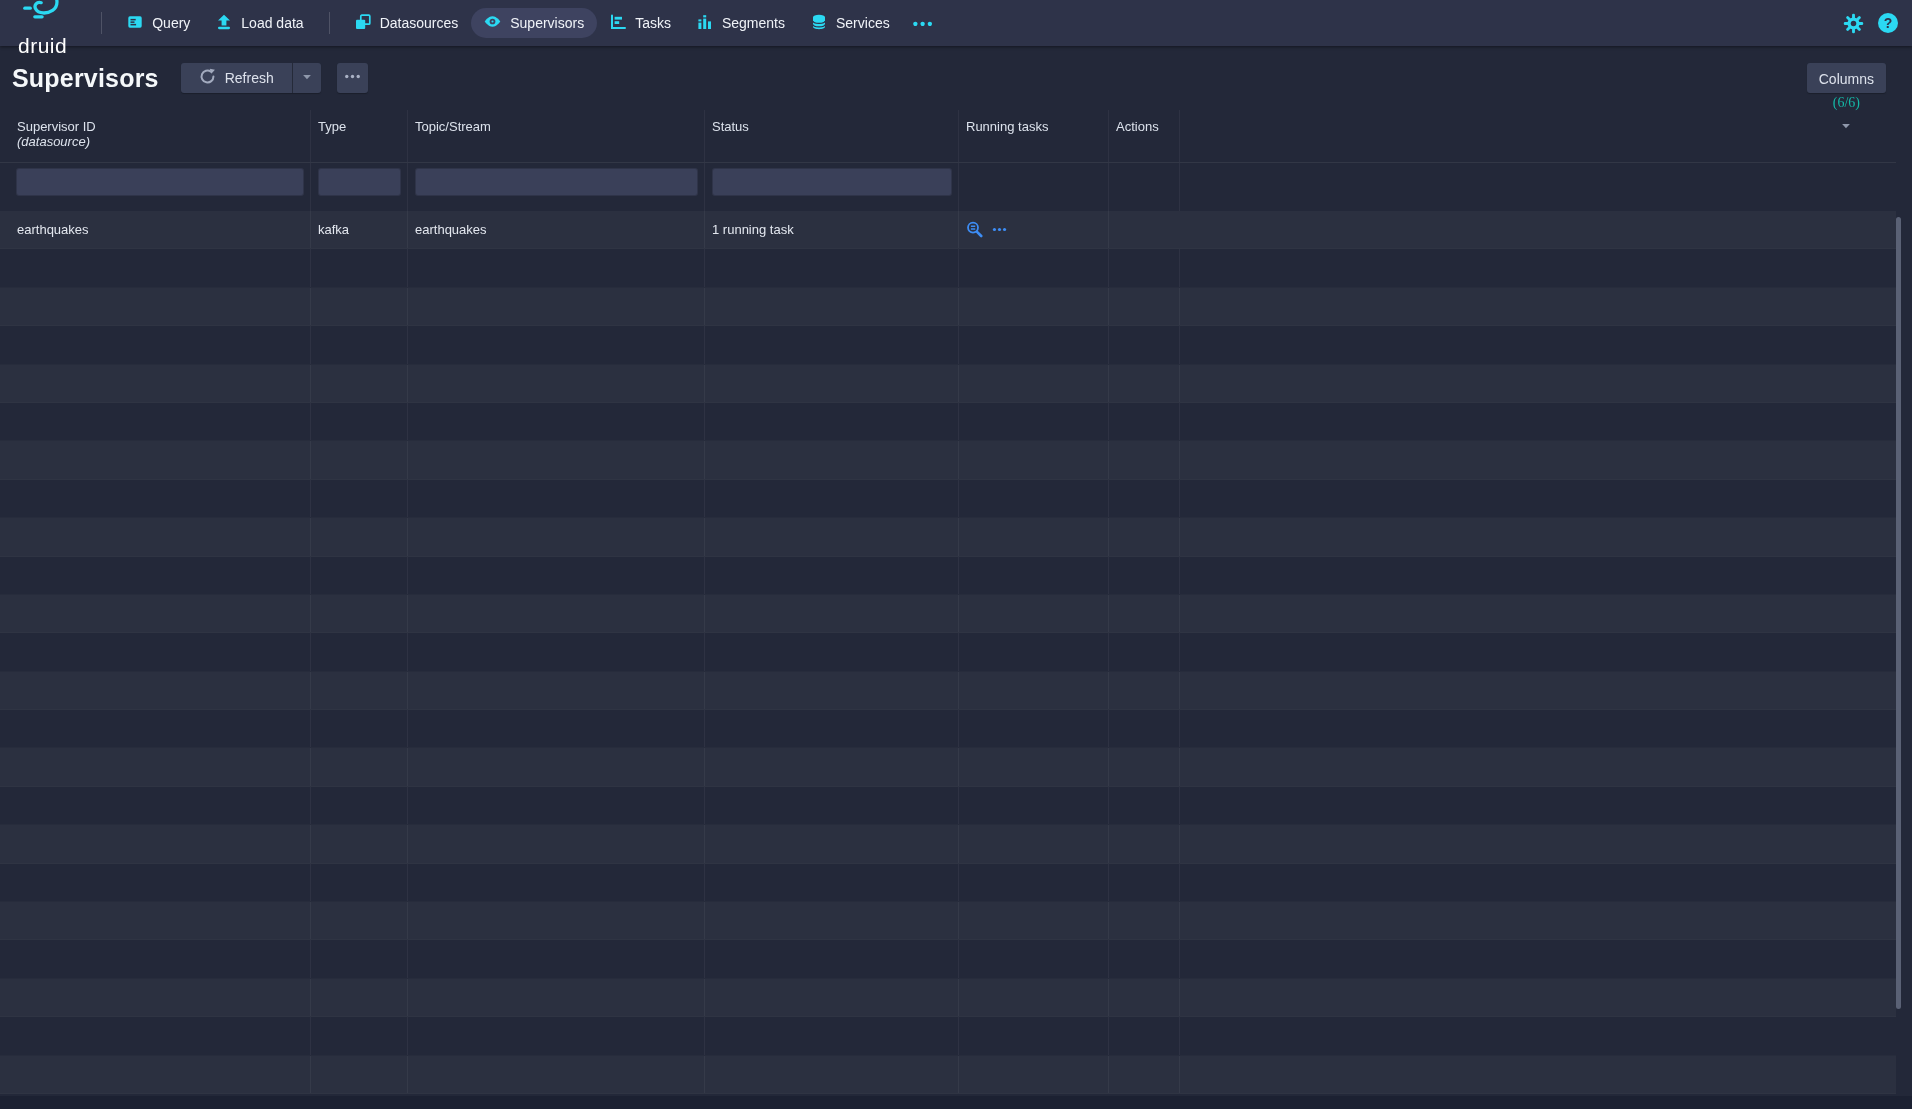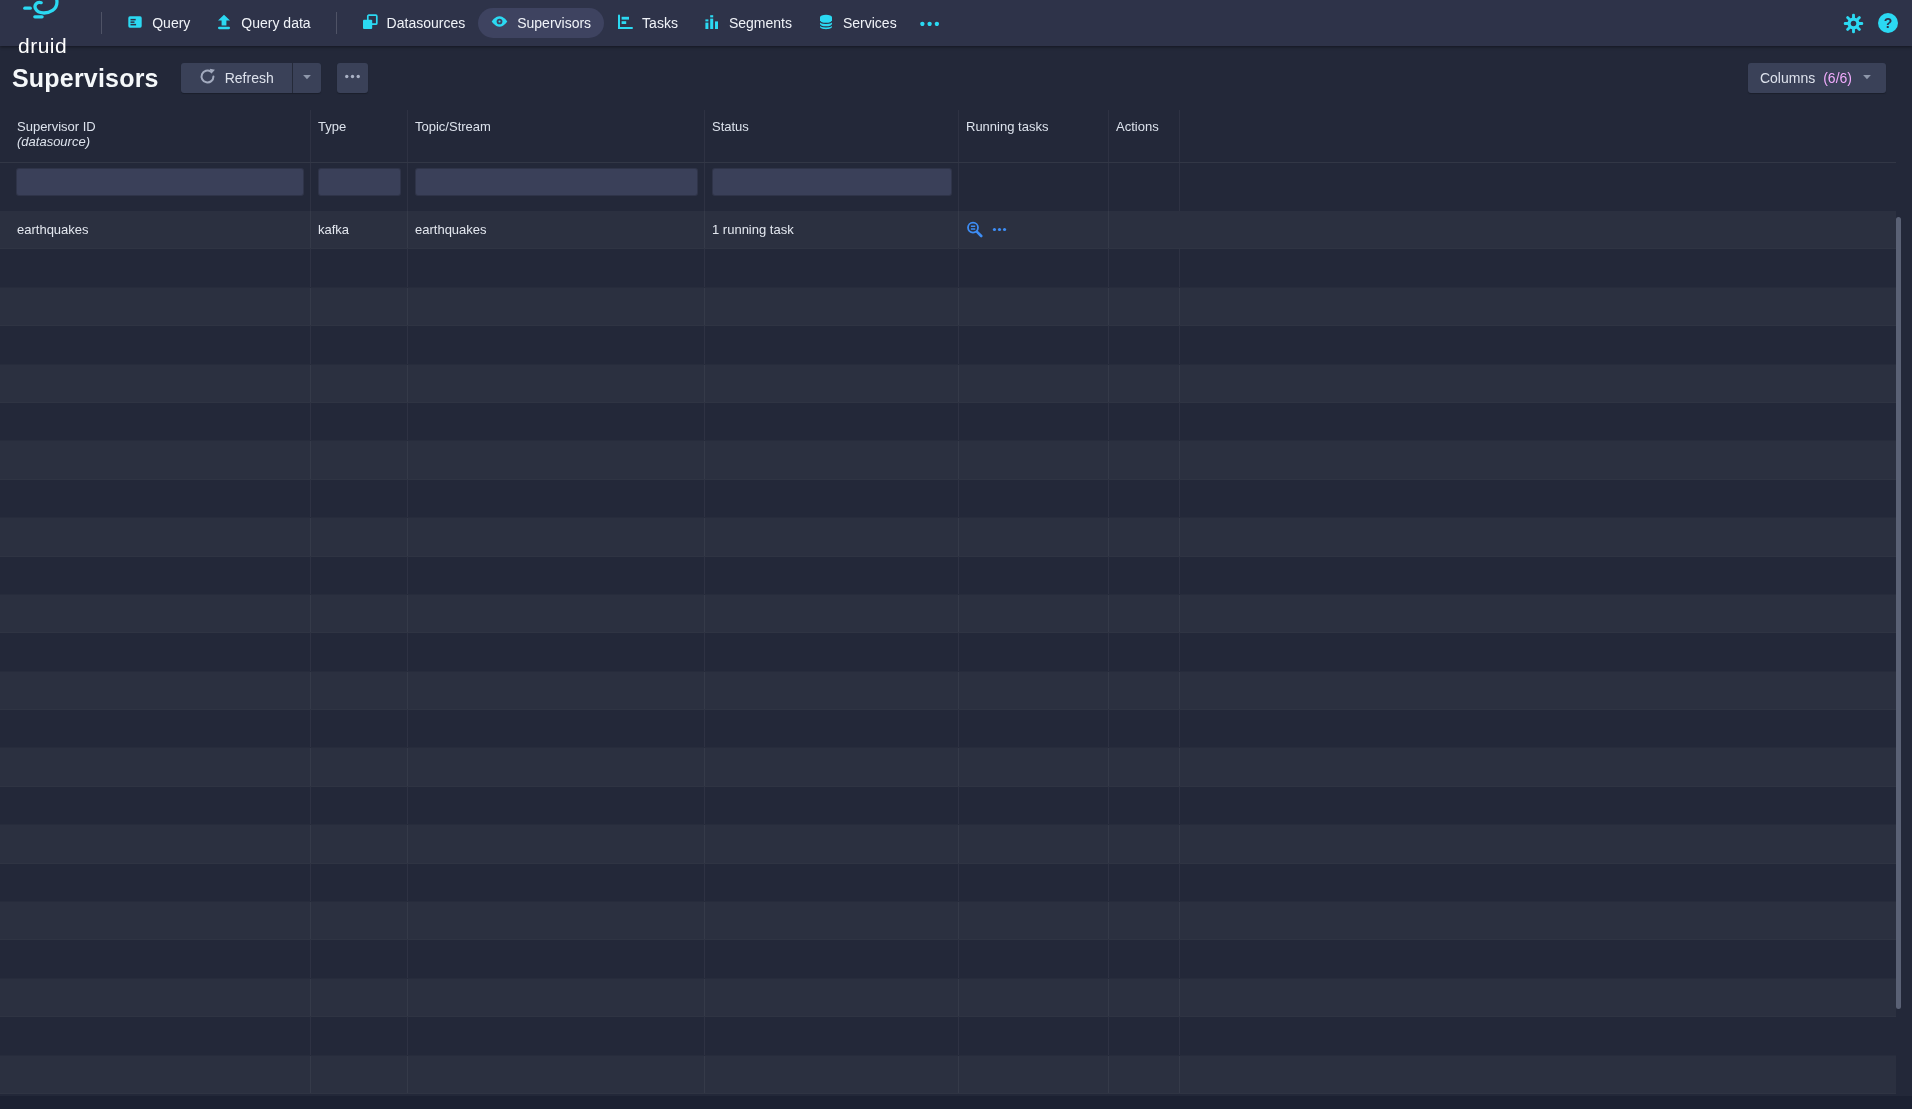--- a/index.html
+++ b/index.html
@@ -24,22 +24,22 @@
   
   .titlebar { height:64px; display:flex; align-items:center; padding:0 26px 0 12px; }
   .page-title { color:#f5f8fa; font-size:25px; font-weight:bold; letter-spacing:.2px; margin-right:22px; }
   .btn { display:flex; align-items:center; background:#3a4158; border-radius:3px; height:30px;
          color:#dde2ec; font-size:14px; cursor:pointer; box-shadow:0 1px 1px rgba(0,0,0,.25); }
   .btn-refresh-main { display:flex; align-items:center; gap:9px; padding:0 18px; height:30px; }
   .btn-split { padding:0; }
   .btn-split .seg-divider { width:1px; height:30px; background:rgba(0,0,0,.35); }
   .btn-caret-seg { width:28px; height:30px; display:flex; align-items:center; justify-content:center; }
   .btn-more { width:31px; height:30px; justify-content:center; margin-left:16px; }
-  .btn-columns { margin-left:auto; padding:8px 12px; gap:8px; }
-  .dim { color:#f0abfc; }
+  .btn-columns { margin-left:auto; padding:8px 12px; gap:8px;flex-direction:column; }
+  .dim { color:#14b8a6;font-family:Liberation Serif, serif; }
 
   
   .table { position:absolute; left:0; top:110px; width:1896px; }
   .trow { display:grid; grid-template-columns:311px 97px 297px 254px 150px 71px 1fr; }
   .cell { border-right:1px solid rgba(255,255,255,.05); padding-left:7px; overflow:hidden; }
   .cell.c0 { padding-left:17px; }
   .cell.c6 { border-right:none; }
   .header-row { height:53px; border-bottom:1px solid rgba(255,255,255,.07); }
   .header-row .cell { padding-top:9px; color:#dce2ec; font-size:13px; line-height:15px; cursor:pointer; }
   .th-sub { font-style:italic; }
@@ -93,21 +93,21 @@
       <span>Query</span>
     </div>
 
     <div class="nav-item">
       <span>
         <svg width="16" height="16" viewBox="0 0 16 16" fill="#2bd9f2">
           <path d="M8 0.8 L14 6.6 H10.4 V11.4 H5.6 V6.6 H2 Z"></path>
           <rect x="2" y="12.8" width="12" height="2.4" rx="1.1"></rect>
         </svg>
       </span>
-      <span>Query data</span>
+      <span>Load data</span>
     </div>
 
     <div class="nav-divider"></div>
 
     <div class="nav-item">
       <span>
         <svg width="16" height="16" viewBox="0 0 16 16">
           <rect x="5.8" y="1.2" width="9" height="9" rx="1" fill="none" stroke="#2bd9f2" stroke-width="1.7"></rect>
           <rect x="1" y="5.8" width="9.2" height="9.2" rx="1" fill="#2bd9f2"></rect>
         </svg>

